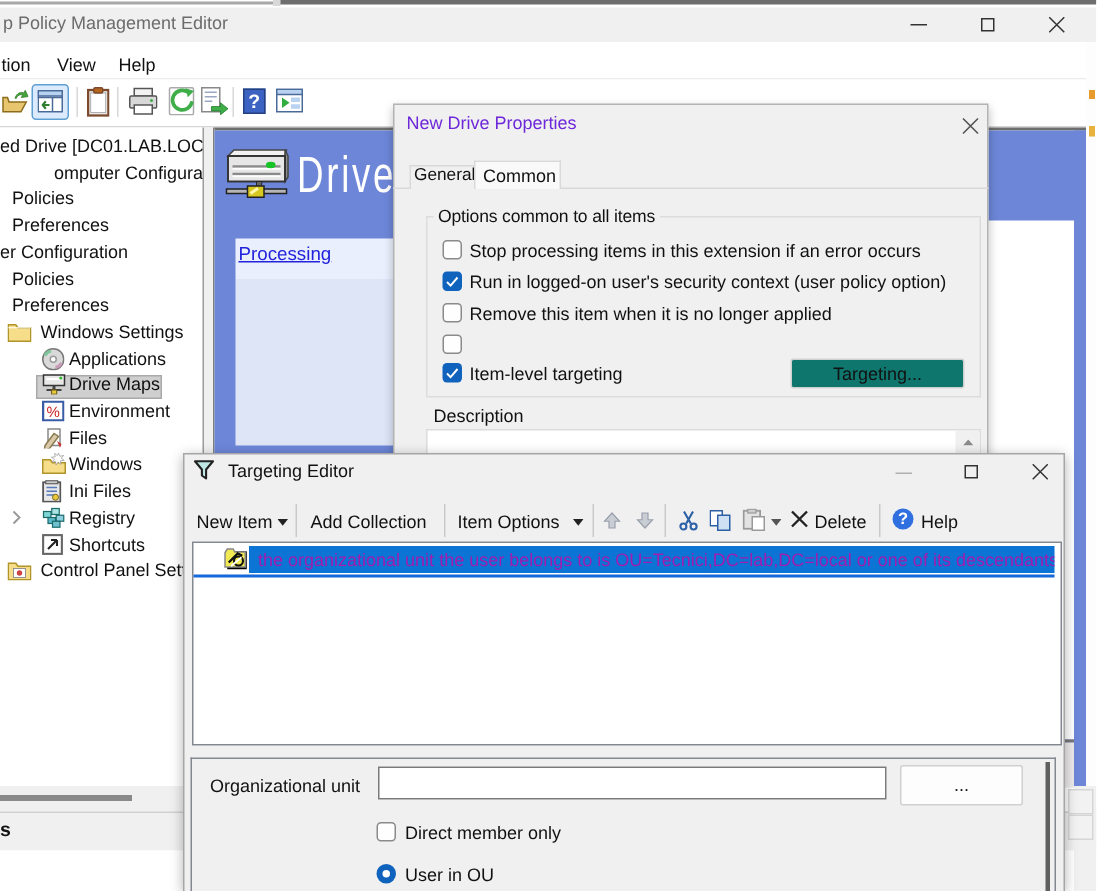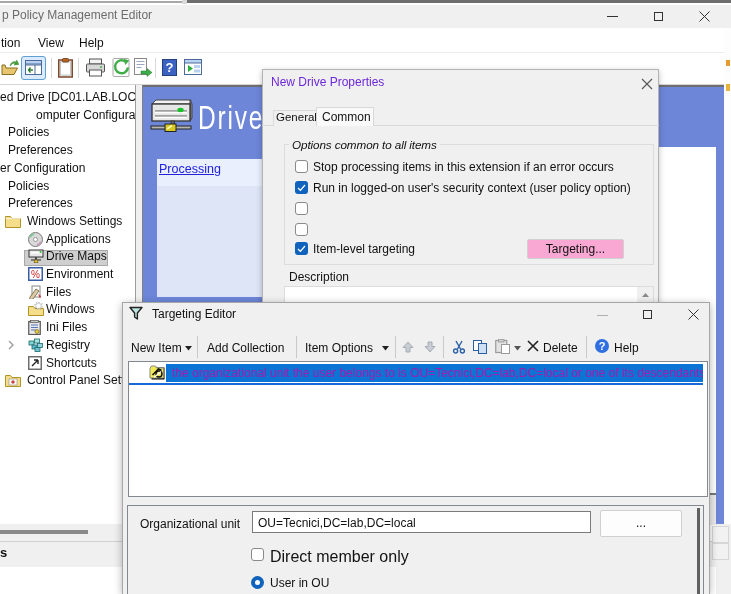--- a/index.html
+++ b/index.html
@@ -214,42 +214,43 @@
       <path d="M2 1 L12 11 M12 1 L2 11" stroke="#555" stroke-width="1.1"></path>
     </svg>
 
   <div class="abs" style="left:262px;top:125px;width:397px;height:1px;background:#d9d9d9;"></div>
   <div class="abs" style="left:273px;top:110px;width:45px;height:16px;background:#f0f0f0;border:1px solid #d9d9d9;border-bottom:none;"></div>
   <div class="abs" style="left:276px;top:111px;font-size:11.5px;">General</div>
   <div class="abs" style="left:316px;top:107px;width:58px;height:19px;background:#f9f9f9;border:1px solid #d9d9d9;border-bottom:none;"></div>
   <div class="abs" style="left:322px;top:110px;font-size:12px;">Common</div>
 
   <div class="abs" style="left:284px;top:144px;width:370px;height:121px;border:1px solid #dcdcdc;"></div>
-  <div class="abs" style="left:289px;top:138px;background:#f0f0f0;padding:0 3px;font-size:11.7px;letter-spacing:-0.1px;font-style:italic;">Options common to all items</div>
+  <div class="abs" style="left:289px;top:138px;background:#f0f0f0;padding:0 3px;font-size:11.7px;letter-spacing:-0.1px;">Options common to all items</div>
 
   <div class="abs" style="left:295px;top:160px;width:13px;height:13px;background:#fefefe;border:1px solid #8a8a8a;border-radius:3px;"></div>
   <div class="abs" style="left:313px;top:160px;font-size:12px;">Stop processing items in this extension if an error occurs</div>
 
   <div class="abs" style="left:295px;top:181px;width:13px;height:13px;background:#0f63bd;border-radius:3px;"></div>
   <svg class="abs" style="left:297px;top:184px" width="9" height="8" viewBox="0 0 9 8">
       <path d="M1 4 L3.4 6.4 L8 1" stroke="#fff" stroke-width="1.3" fill="none"></path>
     </svg>
   <div class="abs" style="left:313px;top:181px;font-size:12px;">Run in logged-on user's security context (user policy option)</div>
 
   <div class="abs" style="left:295px;top:202px;width:13px;height:13px;background:#fefefe;border:1px solid #8a8a8a;border-radius:3px;"></div>
+  <div class="abs" style="left:313px;top:202px;font-size:12px;">Remove this item when it is no longer applied</div>
 
   <div class="abs" style="left:295px;top:223px;width:13px;height:13px;background:#fefefe;border:1px solid #8a8a8a;border-radius:3px;"></div>
 
   <div class="abs" style="left:295px;top:242px;width:13px;height:13px;background:#0f63bd;border-radius:3px;"></div>
   <svg class="abs" style="left:297px;top:245px" width="9" height="8" viewBox="0 0 9 8">
       <path d="M1 4 L3.4 6.4 L8 1" stroke="#fff" stroke-width="1.3" fill="none"></path>
     </svg>
   <div class="abs" style="left:313px;top:242px;font-size:12px;">Item-level targeting</div>
 
-  <div class="abs" style="left:527px;top:239px;width:97px;height:20px;background:#f9a8d4;border:1px solid #d0d0d0;border-radius:2px;font-size:12px;text-align:center;line-height:19px;">Targeting...</div>
+  <div class="abs" style="left:527px;top:239px;width:116px;height:20px;background:#0f766e;border:1px solid #d0d0d0;border-radius:2px;font-size:12px;text-align:center;line-height:19px;">Targeting...</div>
 
   <div class="abs" style="left:289px;top:270px;font-size:12px;">Description</div>
   <div class="abs" style="left:284px;top:286px;width:370px;height:24px;background:#fff;border:1px solid #dcdcdc;"></div>
   <div class="abs" style="left:637px;top:287px;width:16px;height:15px;background:#f0f0f0;"></div>
   <svg class="abs" style="left:642px;top:293px" width="7" height="4" viewBox="0 0 7 4">
       <path d="M3.5 0 L7 4 H0 Z" fill="#8a8a8a"></path>
     </svg>
 
   <div class="abs" style="left:122px;top:302px;width:588px;height:292px;background:#f0f0f0;border:1px solid #a6a6a6;border-bottom:none;box-shadow:0 2px 8px rgba(0,0,0,0.3);"></div>
 
@@ -322,23 +323,22 @@
     <circle cx="10" cy="9" r="3" fill="none" stroke="#111" stroke-width="1.4"></circle>
     <path d="M5 12.5 l7 -6" stroke="#fff" stroke-width="1.2"></path>
   </svg>
   <div class="abs" style="left:166px;top:364px;width:537px;height:18px;background:#0b74d4;"></div>
   <div class="abs" style="left:172px;top:366px;color:#a21caf;font-size:12px;white-space:nowrap;overflow:hidden;width:531px;">the organizational unit the user belongs to is OU=Tecnici,DC=lab,DC=local or one of its descendants</div>
   <div class="abs" style="left:129px;top:383px;width:574px;height:2px;background:#1669d9;"></div>
 
   <div class="abs" style="left:127px;top:505px;width:577px;height:89px;background:#f0f0f0;border:1px solid #828790;border-bottom:none;"></div>
   <div class="abs" style="left:140px;top:517px;font-size:12px;">Organizational unit</div>
   <div class="abs" style="left:252px;top:511px;width:339px;height:22px;background:#fff;border:1px solid #7a7a7a;"></div>
-  <div class="abs" style="left:258px;top:516px;font-size:12px;">OU=Tecnici,DC=lab,DC=local</div>
   <div class="abs" style="left:600px;top:510px;width:82px;height:27px;background:#fdfdfd;border:1px solid #d0d0d0;border-radius:2px;font-size:12px;text-align:center;line-height:24px;">...</div>
   <div class="abs" style="left:697px;top:508px;width:3px;height:90px;background:#606060;"></div>
 
   <div class="abs" style="left:251px;top:548px;width:13px;height:13px;background:#fefefe;border:1px solid #8a8a8a;border-radius:3px;"></div>
-  <div class="abs" style="left:270px;top:548px;font-size:16px;text-align:center;">Direct member only</div>
+  <div class="abs" style="left:270px;top:548px;font-size:12px;text-align:center;">Direct member only</div>
 
   <div class="abs" style="left:251px;top:576px;width:13px;height:13px;background:#fff;border:4px solid #0f63bd;border-radius:50%;"></div>
   <div class="abs" style="left:270px;top:576px;font-size:12px;">User in OU</div>
 
 </div>
 
 </body></html>

